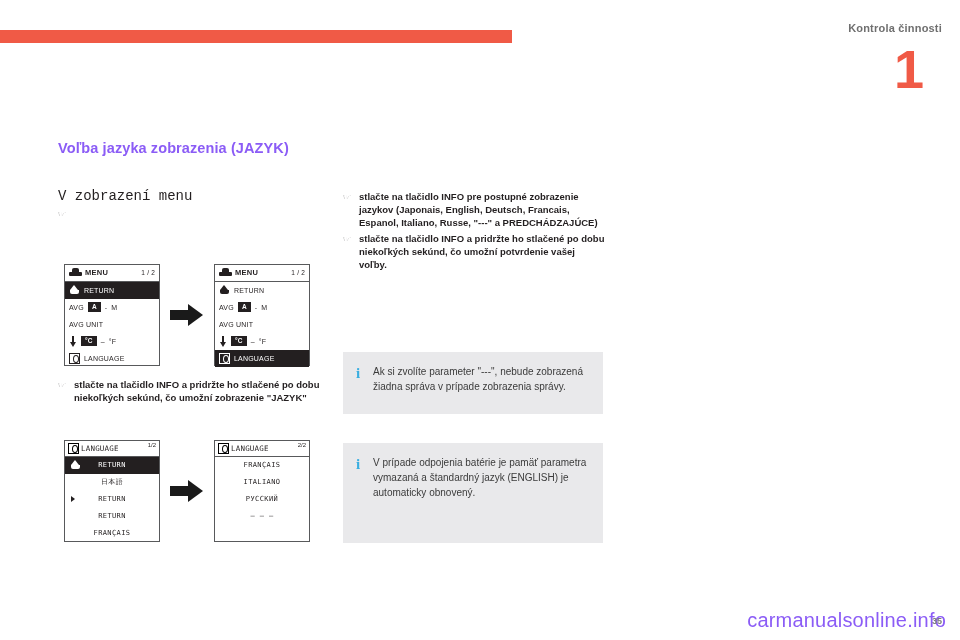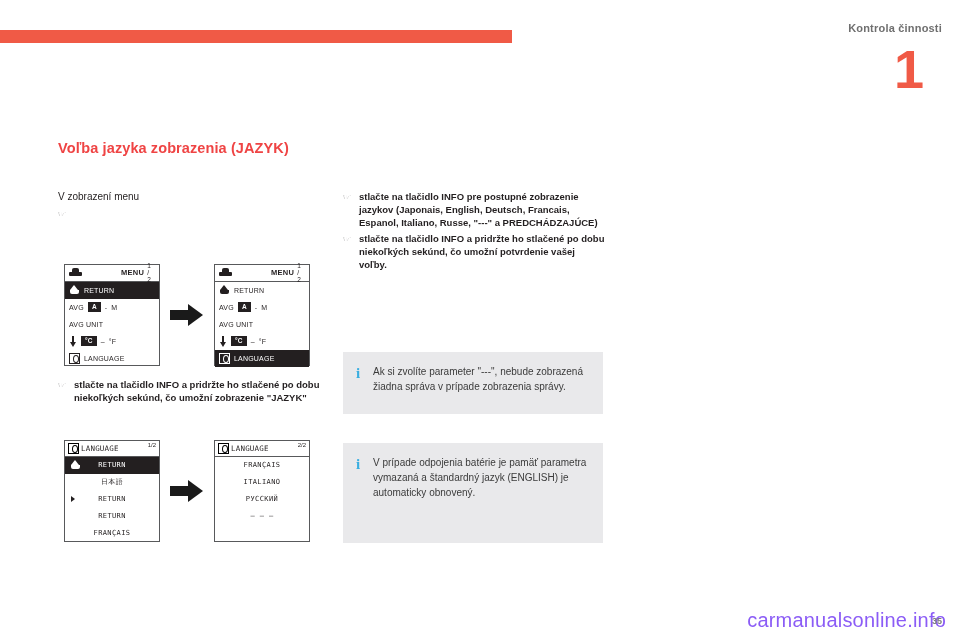--- a/index.html
+++ b/index.html
@@ -22,30 +22,30 @@
   }
   .chapter-num{
     position:absolute;right:36px;top:46px;
     font-size:54px;line-height:46px;font-weight:bold;color:#f05a46;
     font-family:"Liberation Sans", sans-serif;
   }
 
   
   .section-title{
     position:absolute;left:58px;top:140px;
-    font-size:14.5px;font-weight:bold;color:#ef4444;
+    font-size:14.5px;font-weight:bold;color:#8b5cf6;
     letter-spacing:.1px;white-space:nowrap;
   }
 
   
   .col-left{position:absolute;left:58px;top:190px;width:262px;}
   .col-right{position:absolute;left:343px;top:190px;width:262px;}
 
   .lead{
-    font-size:10px;color:#231f20;margin:0 0 4px 0;line-height:13px;
+    font-size:14px;color:#231f20;margin:0 0 4px 0;line-height:13px;font-family:Liberation Mono, monospace;
   }
   .bullet-row{
     display:flex;align-items:flex-start;margin:0 0 3px 0;
   }
   .bullet-glyph{
     flex:0 0 auto;width:16px;font-size:9px;color:#231f20;
     line-height:13px;padding-top:1px;
   }
   .bullet-text{
     flex:1 1 auto;font-size:9.5px;font-weight:bold;color:#231f20;
@@ -93,21 +93,21 @@
     width:13px;height:9px;position:relative;flex:0 0 auto;
   }
   .car-icon .body{
     position:absolute;left:0;bottom:1px;width:13px;height:4px;background:#231f20;
     border-radius:1px;
   }
   .car-icon .roof{
     position:absolute;left:3px;top:0px;width:7px;height:4px;background:#231f20;
     border-radius:2px 2px 0 0;
   }
-  .lcd-title{font-size:7.5px;font-weight:bold;color:#231f20;letter-spacing:.3px;margin-left:36px;}
+  .lcd-title{font-size:7.5px;font-weight:bold;color:#231f20;letter-spacing:.3px;}
   .lcd-page{font-size:6.5px;color:#231f20;margin-left:auto;letter-spacing:.2px;}
 
   .lcd-row{
     height:17px;display:flex;align-items:center;gap:4px;
     padding:0 4px;box-sizing:border-box;font-size:7px;color:#231f20;
     letter-spacing:.2px;
   }
   .lcd-row.hl{background:#231f20;color:#ffffff;}
   .ret-icon{
     width:11px;height:10px;position:relative;flex:0 0 auto;

